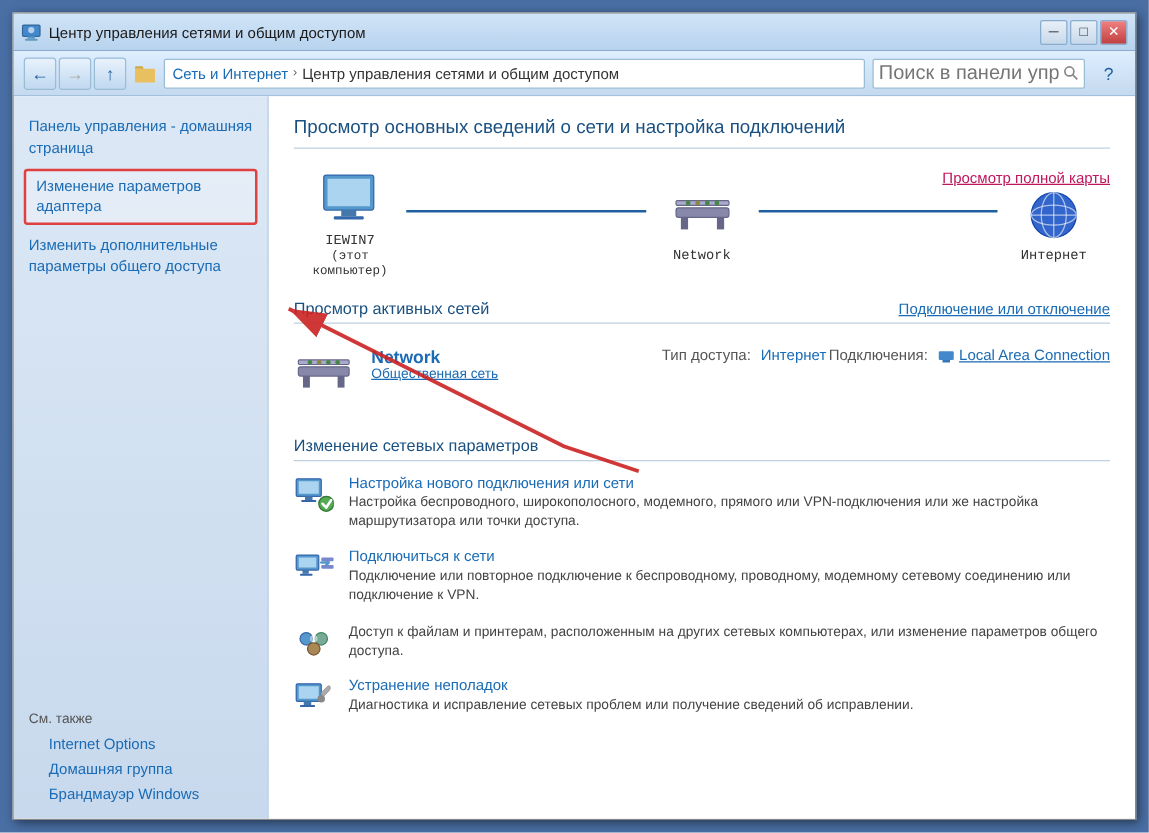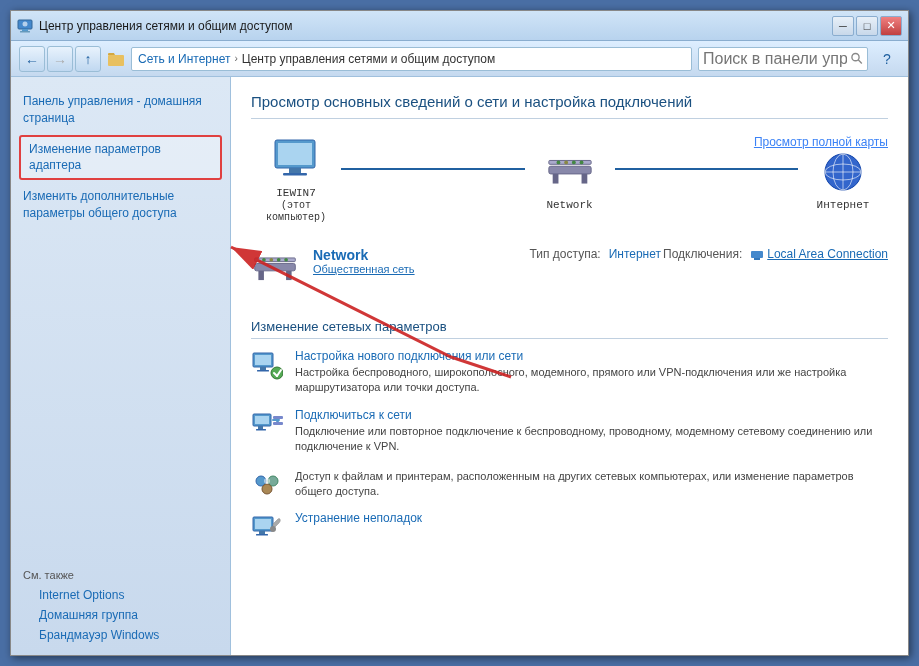--- a/index.html
+++ b/index.html
@@ -121,21 +121,21 @@
       width: 26px;
       height: 26px;
       display: flex;
       align-items: center;
       justify-content: center;
       font-size: 14px;
       color: #2060a0;
       cursor: pointer;
     }
     .sidebar {
-      width: 220px;
+      width: 204px;
       background: linear-gradient(to bottom, #dce8f5 0%, #c8d9ed 100%);
       border-right: 1px solid #a0c0dd;
       padding: 10px 0;
       display: flex;
       flex-direction: column;
     }
     .sidebar-item {
       padding: 6px 12px;
       cursor: pointer;
       color: #1a6bb5;
@@ -181,21 +181,21 @@
       display: flex;
       align-items: center;
       gap: 0;
       margin-bottom: 16px;
       position: relative;
     }
     .network-map-link {
       position: absolute;
       right: 0;
       top: 0;
-      color: #3b82f6;
+      color: #be185d;
       font-size: 12px;
       cursor: pointer;
       text-decoration: underline;
     }
     .network-node {
       display: flex;
       flex-direction: column;
       align-items: center;
       width: 90px;
       font-family: Liberation Mono, monospace;
@@ -456,20 +456,24 @@
                 <ellipse cx="23" cy="22" rx="18" ry="8" fill="none" stroke="white" stroke-width="1" opacity="0.6"></ellipse>
                 <line x1="5" y1="22" x2="41" y2="22" stroke="white" stroke-width="1" opacity="0.6"></line>
                 <line x1="23" y1="4" x2="23" y2="40" stroke="white" stroke-width="1" opacity="0.6"></line>
               </svg>
             </div>
             <div class="network-node-label">Интернет</div>
           </div>
         </div>
       </div>
 
+      <div class="section-header">
+        <span class="section-title">Просмотр активных сетей</span>
+        <span class="section-link">Подключение или отключение</span>
+      </div>
 
       <div class="active-network">
 
         <div class="network-icon">
           <svg width="48" height="44" viewBox="0 0 52 44">
             <rect x="4" y="16" width="44" height="8" rx="2" fill="#8888aa" stroke="#666688" stroke-width="1"></rect>
             <rect x="8" y="24" width="6" height="10" fill="#666688"></rect>
             <rect x="38" y="24" width="6" height="10" fill="#666688"></rect>
             <rect x="4" y="10" width="44" height="4" rx="1" fill="#aaaacc" stroke="#666688" stroke-width="1"></rect>
             <circle cx="14" cy="12" r="2" fill="#448844"></circle>
@@ -559,20 +563,21 @@
             <rect x="4" y="8" width="16" height="10" fill="#aad4f0"></rect>
             <rect x="8" y="20" width="6" height="3" fill="#4477aa"></rect>
             <rect x="5" y="23" width="12" height="1.5" rx="0.5" fill="#3366aa"></rect>
 
             <path d="M22 18 L28 12 Q30 10 29 8 Q28 7 27 8 L25 10 L22 13 Z" fill="#aaaaaa" stroke="#888888" stroke-width="0.5"></path>
             <circle cx="22" cy="18" r="3" fill="#888888"></circle>
           </svg>
         </div>
         <div class="change-text">
           <div class="change-title">Устранение неполадок</div>
+          <div class="change-desc">Диагностика и исправление сетевых проблем или получение сведений об исправлении.</div>
         </div>
       </div>
     </div>
 
     <svg class="arrow-overlay" style="position:absolute; top:0; left:0; width:100%; height:100%; pointer-events:none; z-index:10;">
 
       <defs>
         <marker id="arrowhead" markerWidth="10" markerHeight="7" refX="10" refY="3.5" orient="auto">
           <polygon points="0 0, 10 3.5, 0 7" fill="#cc2222"></polygon>
         </marker>

